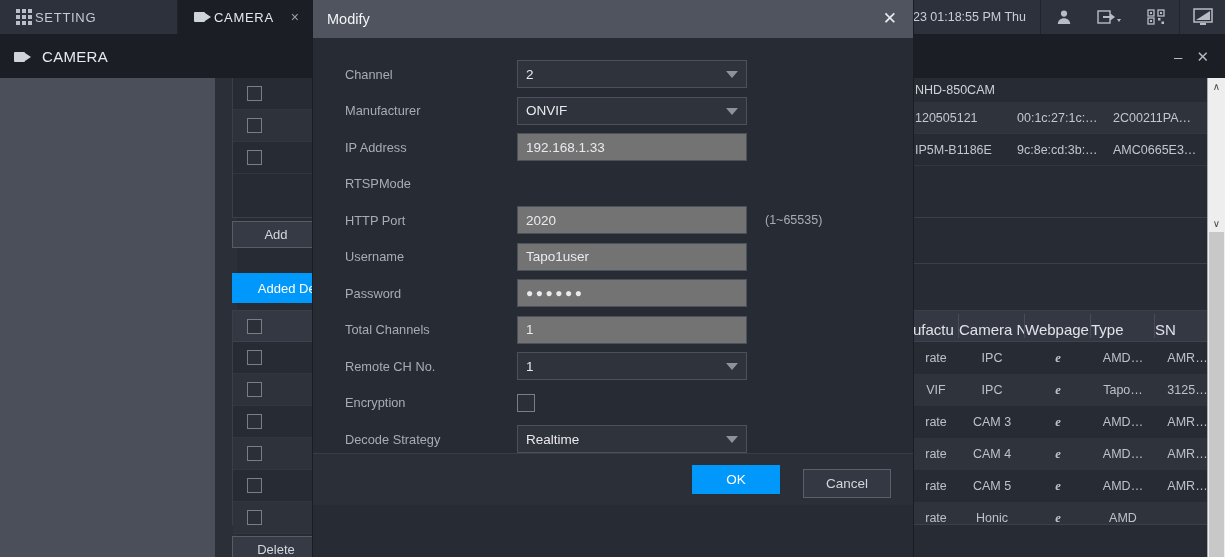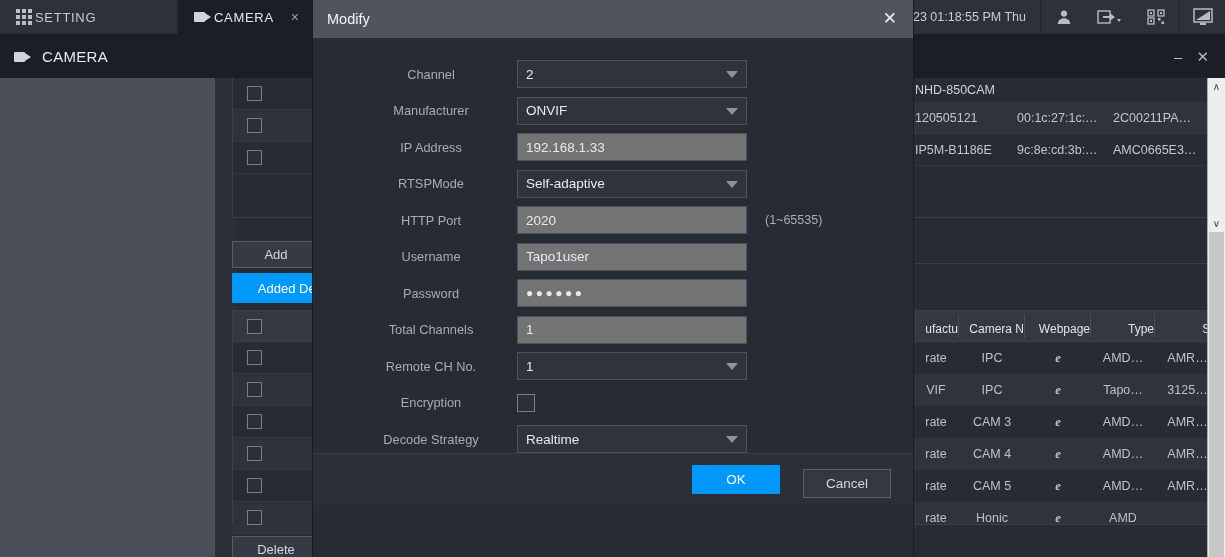--- a/index.html
+++ b/index.html
@@ -86,21 +86,21 @@
   .bg-row .rnum { margin-left: 60px; color: #b8bcc4; font-size: 12.5px; }
   .bg-blank { height: 44px; }
 
   .btn-outline {
     border: 1px solid #575c66; background: #353a44; color: #d4d8de;
     font-size: 13px; display: flex; align-items: center; justify-content: center;
   }
   .btn-blue { background: #0099fb; color: #ffffff; font-size: 13px;
     display: flex; align-items: center; justify-content: center; }
 
-  .bg-add { position: absolute; left: -5px; top: 163px; width: 88px; height: 27px; }
+  .bg-add { position: absolute; left: -5px; top: 143px; width: 88px; height: 27px; }
   .bg-added { position: absolute; left: -5px; top: 195px; width: 116px; height: 30px; }
 
   .bg-table-2 {
     position: absolute; left: -5px; top: 232px; width: 660px; height: 215px;
     border: 1px solid #3a3f49; background: #272b33;
   }
   .bg-hd2 { height: 31px; display: flex; align-items: center;
     background: #343843; border-bottom: 1px solid #3d424d; padding-left: 14px; }
   .bg-hd2 .cellc { color: #dfe2e7; font-size: 12.5px; margin-left: 55px; }
   .bg-delete { position: absolute; left: -5px; top: 458px; width: 88px; height: 27px; }
@@ -127,21 +127,21 @@
   .rt-gap .line { position: absolute; left: 0; top: 45px; right: 0;
     border-top: 1px solid #3a3f49; }
 
   .rt-bot {
     position: absolute; left: 676px; top: 232px; width: 312px; height: 215px;
     background: #272b33; border: 1px solid #3a3f49; border-left: none;
     overflow: hidden;
   }
   .rt-bot .hd { height: 31px; background: #343843;
     border-bottom: 1px solid #3d424d; display: flex; align-items: center; }
-  .rt-bot .hd div { color: #e0e3e8; font-size: 12px; text-align: right;
+  .rt-bot .hd div { color: #e0e3e8; font-size: 15px; text-align: left;
     border-right: 1px solid #474c57; height: 24px; line-height: 31px;
     overflow: hidden; white-space: nowrap; }
   .rt-bot .row { height: 32px; display: flex; align-items: center; }
   .rt-bot .row.alt { background: #2f333c; }
   .rt-bot .row div { color: #bdc1c9; font-size: 12.5px; text-align: center;
     overflow: hidden; white-space: nowrap; }
   .w-man { width: 46px; } .w-cam { width: 66px; }
   .w-web { width: 66px; } .w-typ { width: 64px; } .w-sn { width: 65px; }
   .ie-glyph { color: #1e9ff2; font-size: 17px; font-style: italic;
     font-family: "Liberation Serif", serif; font-weight: bold; }
@@ -169,21 +169,21 @@
     position: absolute; left: 313px; top: 0; width: 600px; height: 557px;
     background: #272b33; box-shadow: 0 0 0 1px #1a1d24;
   }
   .modal-hd {
     height: 38px; background: #4f545e; display: flex; align-items: center;
     padding: 11px 14px; justify-content: space-between;
   }
   .modal-hd .mt { color: #f2f4f6; font-size: 14.5px; }
   .modal-hd .mx { color: #e6e9ed; font-size: 17px; line-height: 1;
     padding: 0 2px 2px 2px; }
-  .modal-body { padding: 18px 0 0 0; height: 467px; position: relative; text-align: center; }
+  .modal-body { padding: 18px 0 0 0; height: 467px; position: relative; }
   .frow { display: flex; align-items: center; height: 36.5px; padding-left: 32px; }
   .flabel { width: 172px; color: #a7acb6; font-size: 12.8px; }
   .fctl { position: relative; }
   .inp {
     width: 230px; height: 28px; background: #737373; border: 1px solid #4c515b;
     color: #e8eaee; font-size: 13.5px; display: flex; align-items: center;
     padding: 0 8px;
   }
   .sel { width: 230px; height: 28px; background: #2f333c;
     border: 1px solid #4c515b; color: #e8eaee; font-size: 13.5px;
@@ -458,24 +458,20 @@
 
       <div class="frow">
         <div class="flabel">IP Address</div>
         <div class="fctl">
           <div class="inp">192.168.1.33</div>
         </div>
       </div>
 
       <div class="frow">
         <div class="flabel">RTSPMode</div>
-        <div class="fctl">
-          <div class="sel">Self-adaptive</div>
-          <span class="caret"></span>
-        </div>
       </div>
 
       <div class="frow">
         <div class="flabel">HTTP Port</div>
         <div class="fctl">
           <div class="inp">2020</div>
         </div>
         <div class="hint">(1~65535)</div>
       </div>
 

